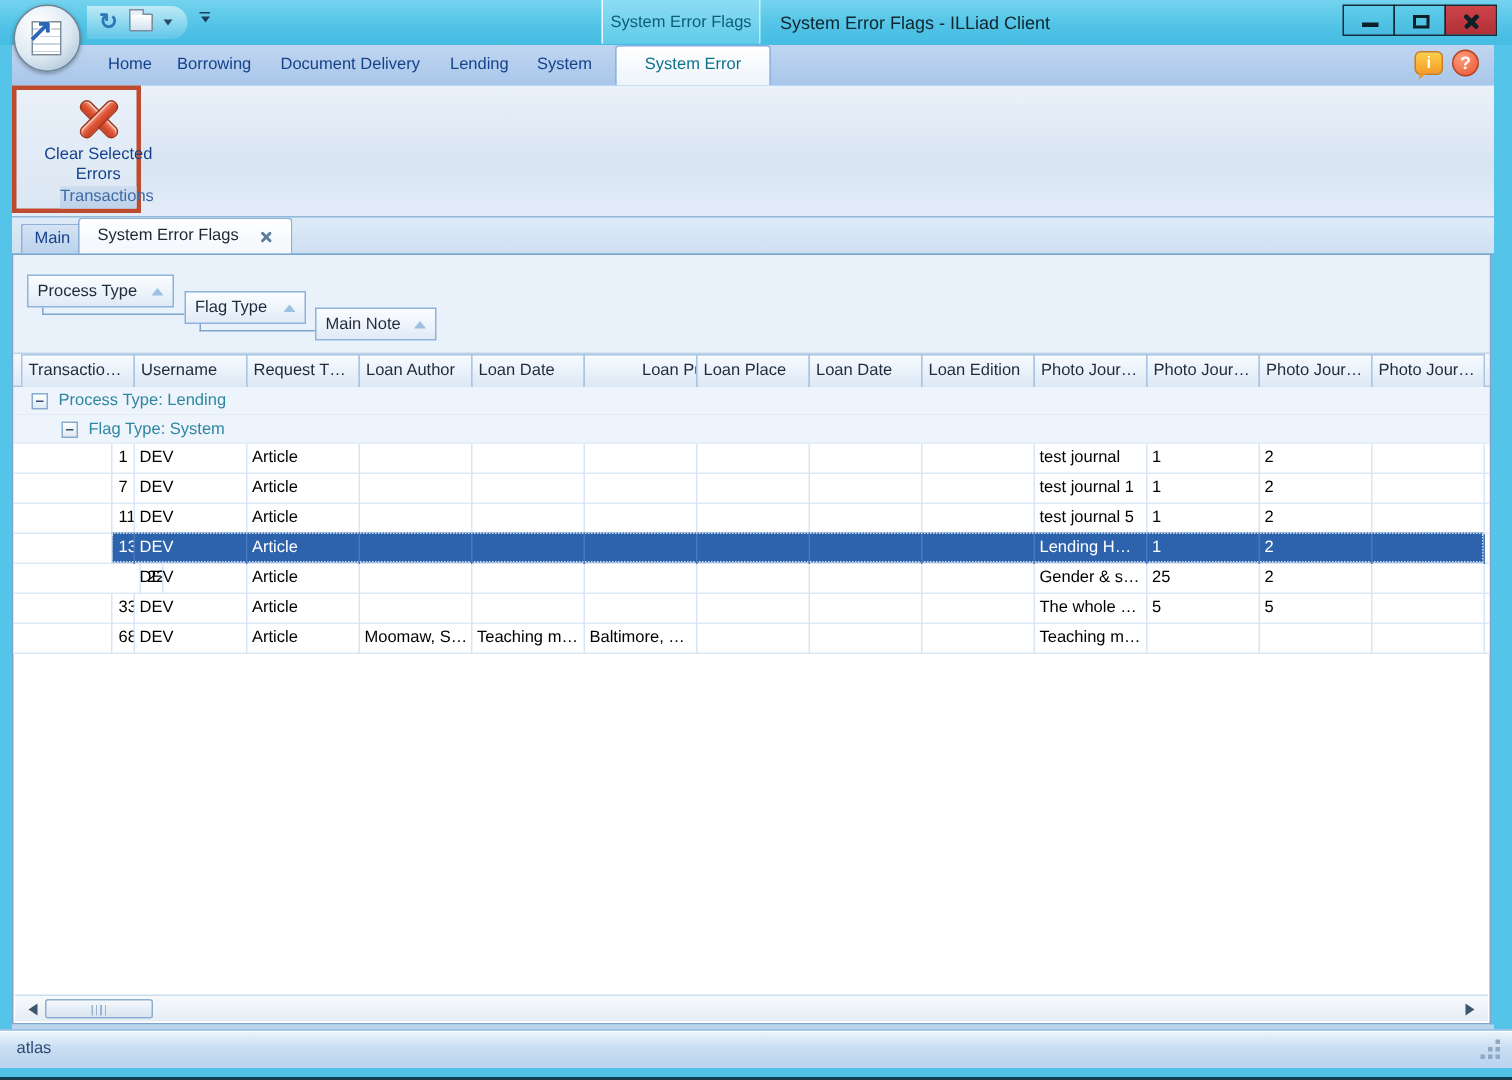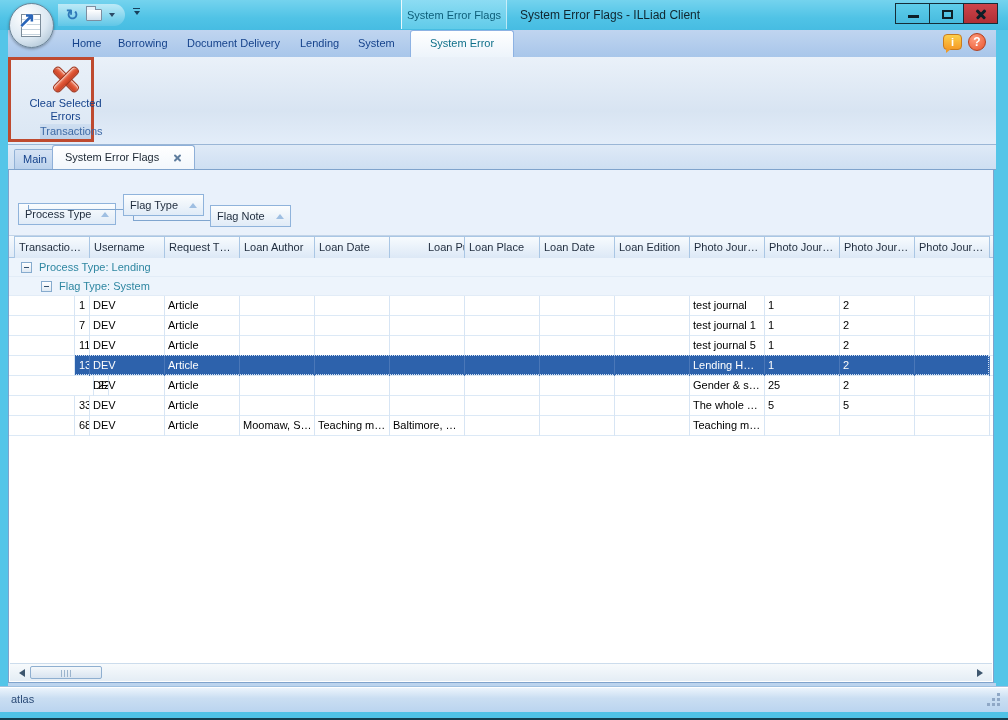--- a/index.html
+++ b/index.html
@@ -221,32 +221,32 @@
         <span>System Error Flags</span>
         <span class="tab-x">
           <i></i>
           <i></i>
         </span>
       </div>
     </div>
 
   <div class="panel">
     <div class="groupby" id="groupby">
-        <div class="gb-box" style="left: 9px; top: 13px; width: 98px; margin-top: 20px;">
+        <div class="gb-box" style="left: 9px; top: 13px; width: 98px;">
           <span>Process Type</span>
           <span class="sortup"></span>
         </div>
         <div class="gb-link" style="left: 19px; top: 35px; width: 95px; height: 5px;"></div>
         <div class="gb-box" style="left: 114px; top: 24px; width: 81px;">
           <span>Flag Type</span>
           <span class="sortup"></span>
         </div>
         <div class="gb-link" style="left: 124px; top: 46px; width: 77px; height: 5px;"></div>
         <div class="gb-box" style="left: 201px; top: 35px; width: 81px;">
-          <span>Flag Note</span>
+          <span>Main Note</span>
           <span class="sortup"></span>
         </div>
       </div>
     <div class="ghead" id="grid-header">
         <div class="hcell" style="left: 5px; width: 76px;">Transactio…</div>
         <div class="hcell" style="left: 80px; width: 76px;">Username</div>
         <div class="hcell" style="left: 155px; width: 76px;">Request T…</div>
         <div class="hcell" style="left: 230px; width: 76px;">Loan Author</div>
         <div class="hcell" style="left: 305px; width: 76px;">Loan Date</div>
         <div class="hcell" style="left: 380px; width: 76px; padding-left: 38px;">Loan Publis…</div>

